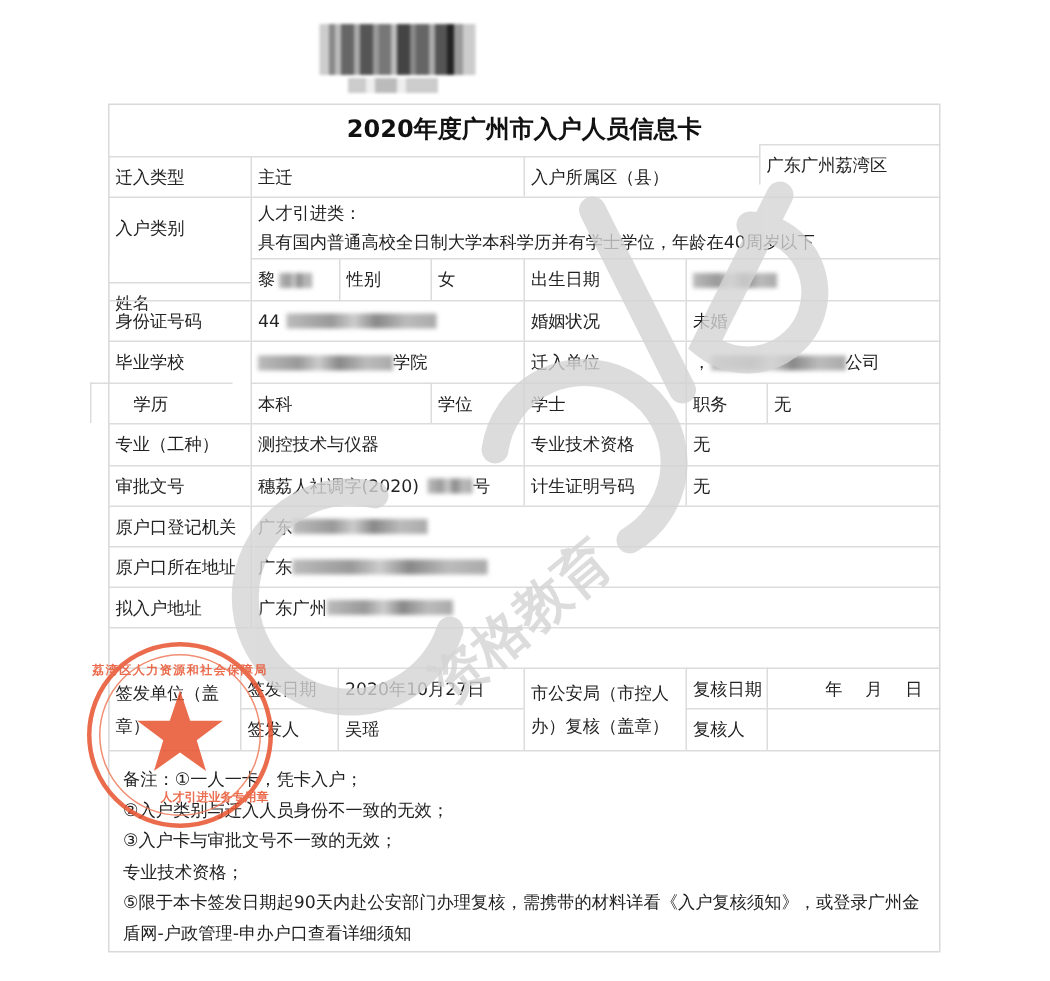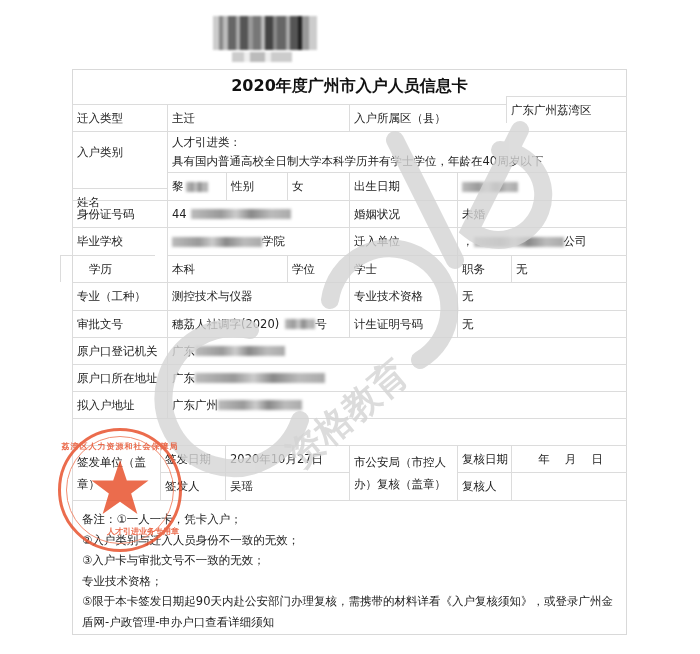--- a/index.html
+++ b/index.html
@@ -124,21 +124,21 @@
 
 <div class="cell" style="left:72px;top:418px;width:555px;height:27px;"></div>
 
 <div class="cell multi" style="left:72px;top:445px;width:88px;height:55px;line-height:22px;">签发单位（盖章）</div>
 <div class="cell" style="left:160px;top:445px;width:65px;height:27px;">签发日期</div>
 <div class="cell" style="left:225px;top:445px;width:124px;height:27px;">2020年10月27日</div>
 <div class="cell" style="left:160px;top:472px;width:65px;height:28px;">签发人</div>
 <div class="cell" style="left:225px;top:472px;width:124px;height:28px;">吴瑶</div>
 <div class="cell multi" style="left:349px;top:445px;width:108px;height:55px;line-height:22px;">市公安局（市控人办）复核（盖章）</div>
 <div class="cell" style="left:457px;top:445px;width:54px;height:27px;">复核日期</div>
-<div class="cell" style="left:511px;top:445px;width:116px;height:27px;justify-content:flex-end;padding-right:24px;">年　 月　 日</div>
+<div class="cell" style="left:511px;top:445px;width:116px;height:27px;justify-content:flex-end;padding-right:12px;">年　 月　 日</div>
 <div class="cell" style="left:457px;top:472px;width:54px;height:28px;">复核人</div>
 <div class="cell" style="left:511px;top:472px;width:116px;height:28px;"></div>
 
 <div class="notes">
   <div>备注：①一人一卡，凭卡入户；</div>
   <div>②入户类别与迁入人员身份不一致的无效；</div>
   <div>③入户卡与审批文号不一致的无效；</div>
   <div>专业技术资格；</div>
   <div>⑤限于本卡签发日期起90天内赴公安部门办理复核，需携带的材料详看《入户复核须知》，或登录广州金</div>
   <div>盾网-户政管理-申办户口查看详细须知</div>

